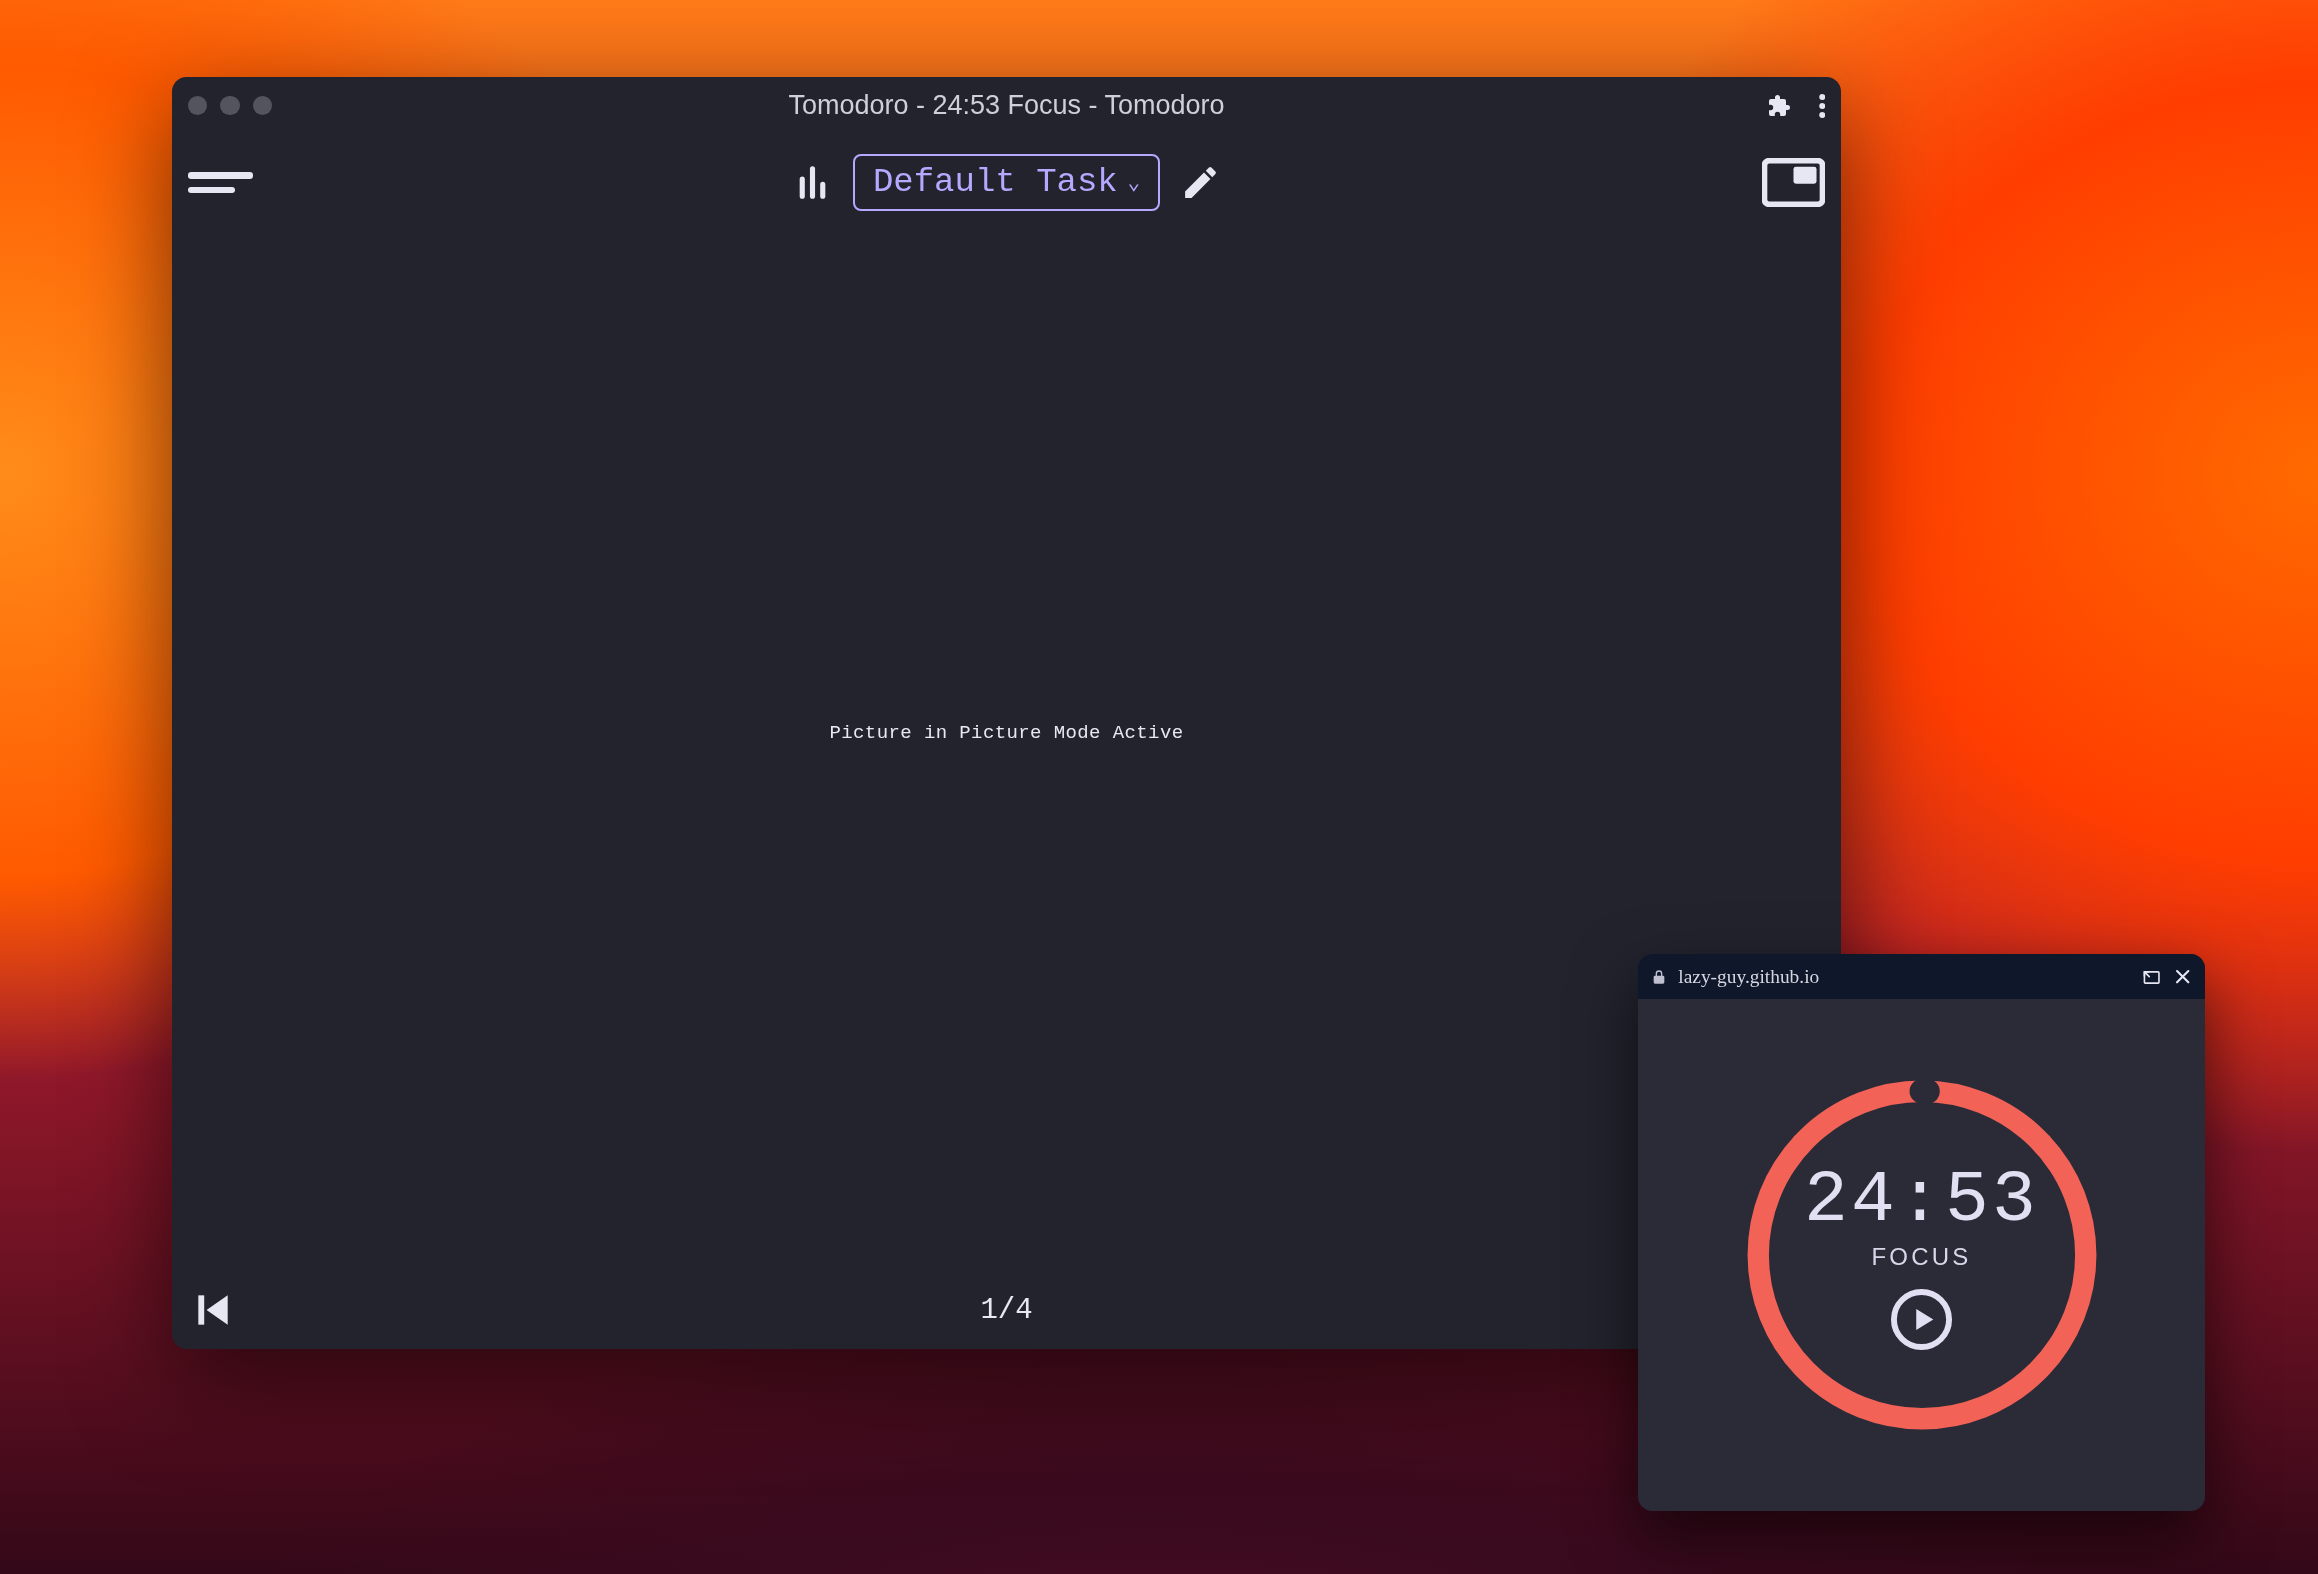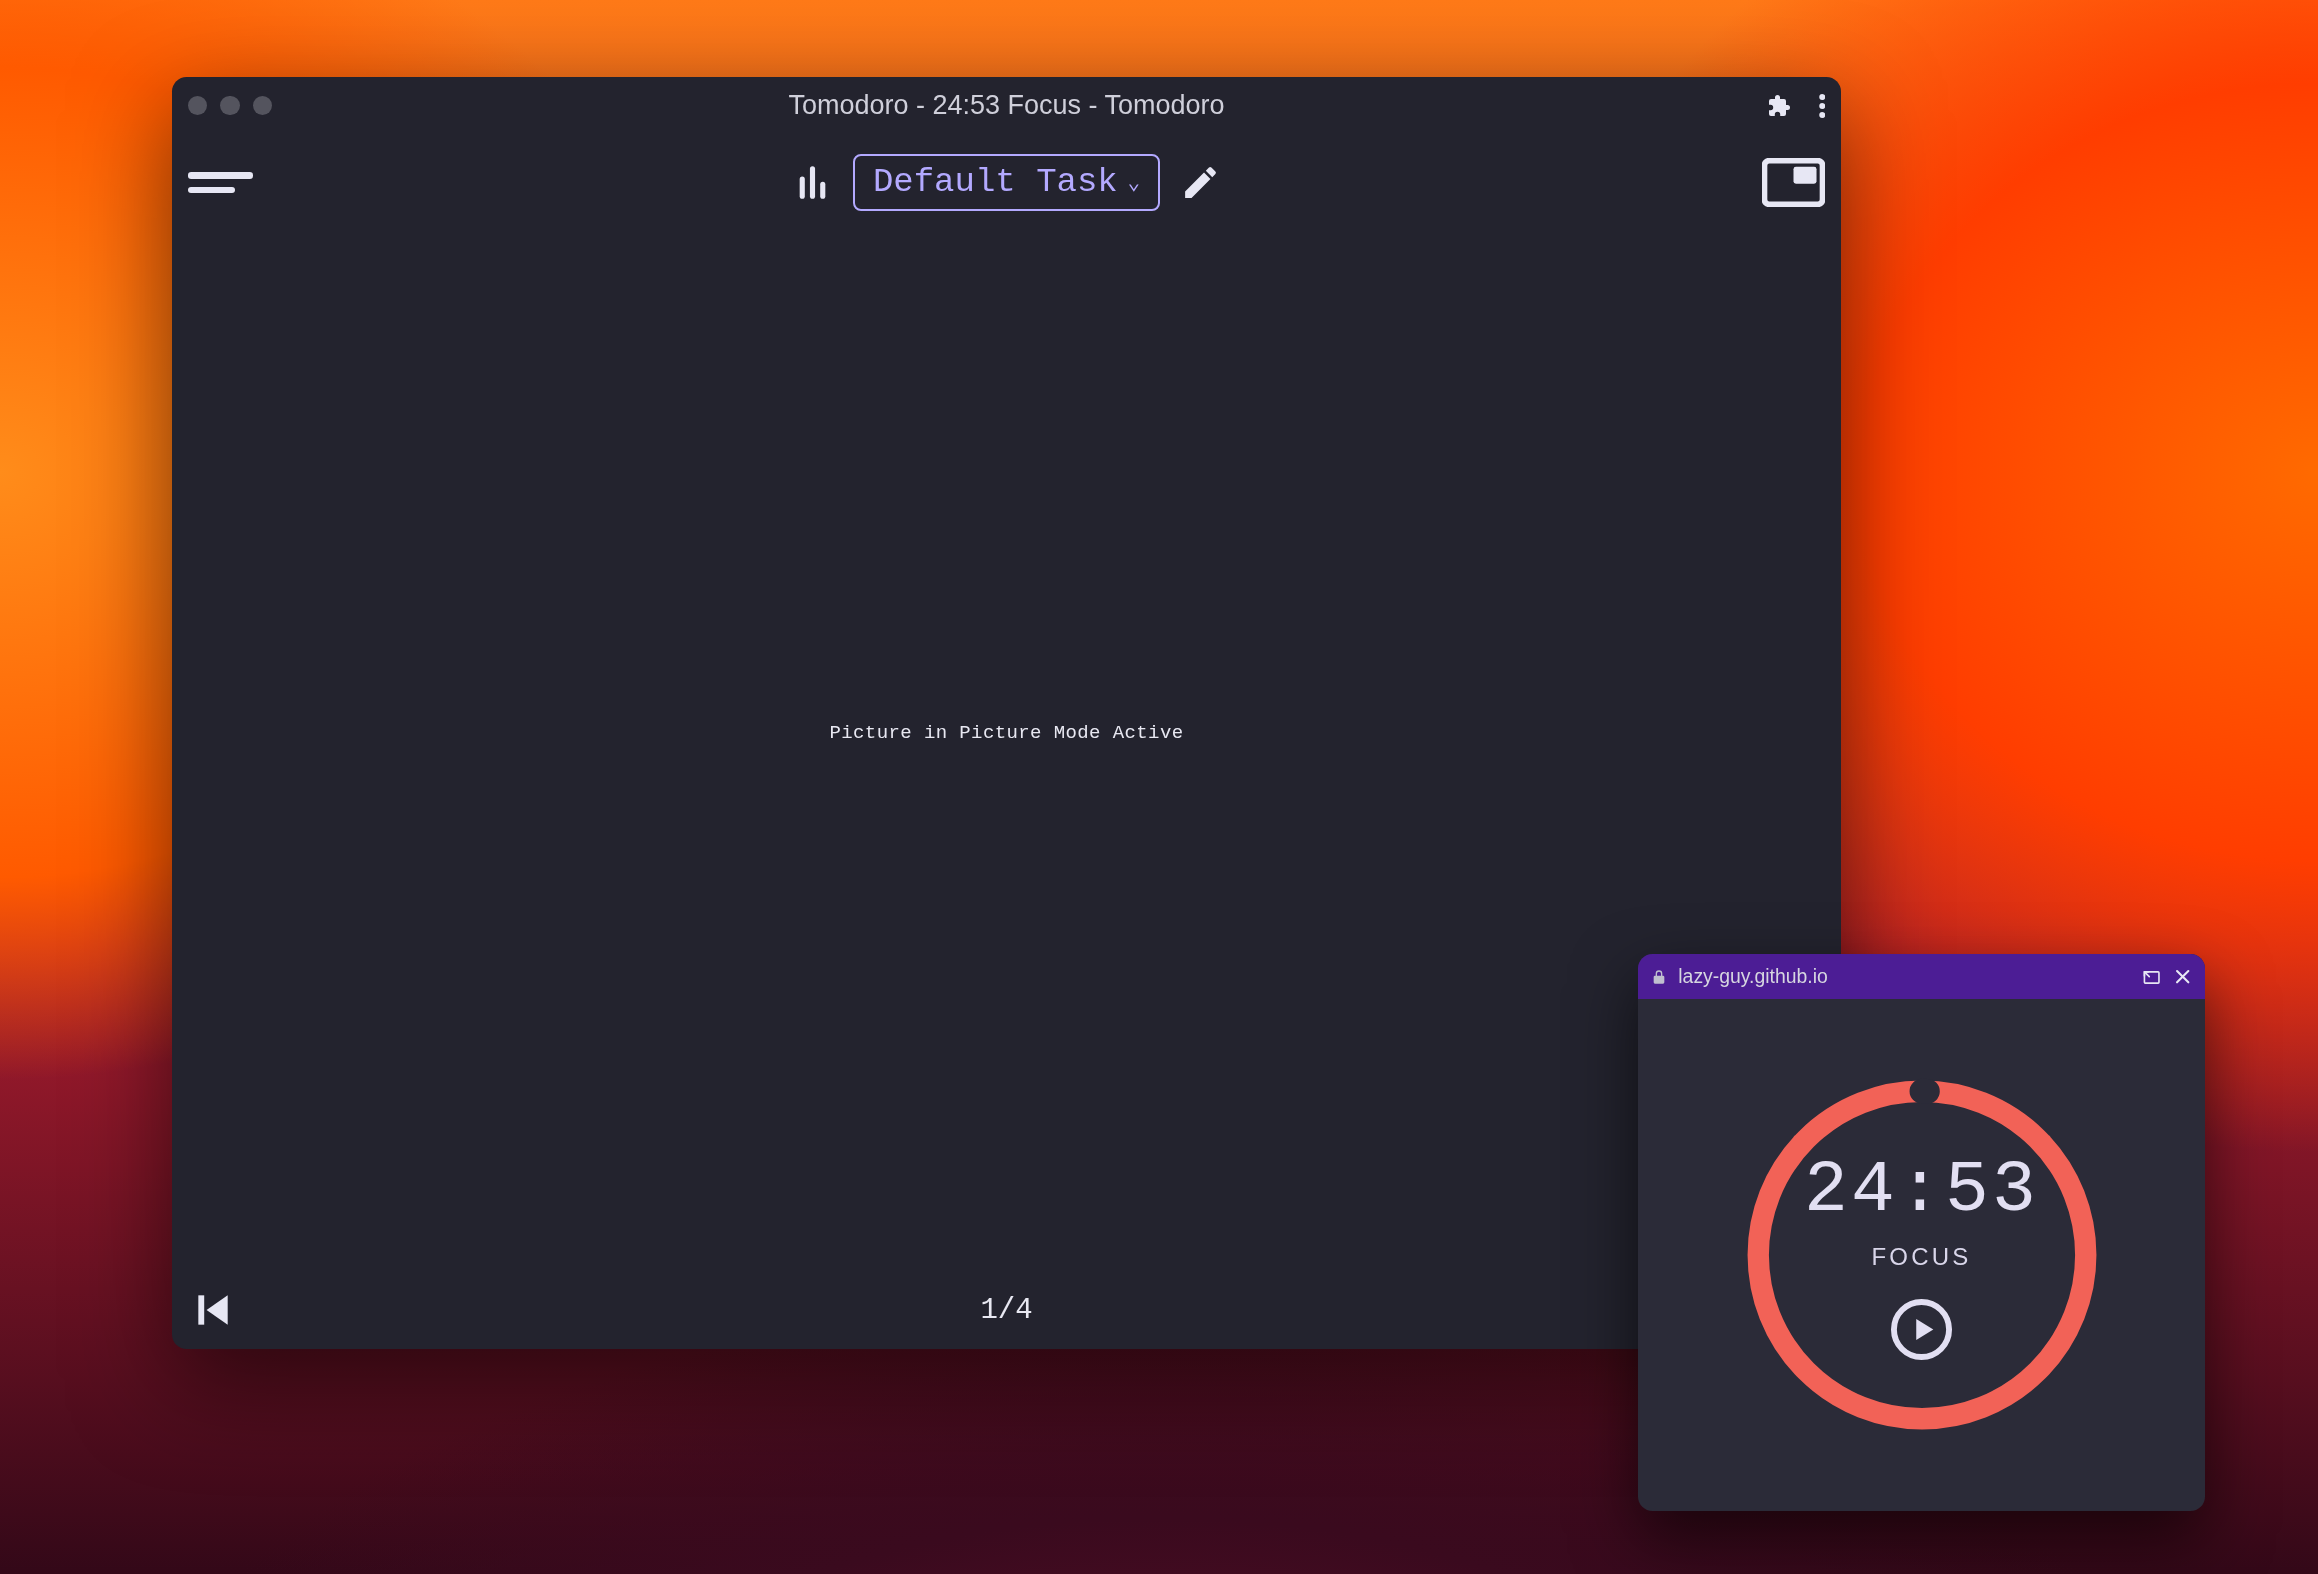--- a/index.html
+++ b/index.html
@@ -149,45 +149,45 @@
     width: 567px; height: 557px;
     background: #2b2b38;
     border-radius: 14.6px;
     box-shadow: 0 26px 65px rgba(0,0,0,0.6);
     z-index: 5;
     overflow: hidden;
     display: flex; flex-direction: column;
   }
   .pip-titlebar {
     height: 45px;
-    background: #4c1d95;
+    background: #0f172a;
     display: flex; align-items: center;
     padding: 0 13px;
     gap: 11.3px;
-    font-family: Liberation Sans, sans-serif;
+    font-family: Liberation Serif, serif;
     color: #d6d6e0;
     font-size: 19.4px;
   }
   .pip-origin { flex: 1; }
   .pip-header-icon { cursor: pointer; display:flex; align-items:center; }
 
   .pip-body {
     flex: 1;
     display: flex; align-items: center; justify-content: center;
   }
   .ring-wrap {
     position: relative;
     width: 356px; height: 356px;
   }
   .ring-wrap svg.ring { position:absolute; inset:0; }
   .ring-inner {
     position: absolute; inset: 0;
     display: flex; flex-direction: column;
     align-items: center; justify-content: center;
-    gap: 16px;
+    gap: 6px;
   }
   .timer-time {
     font-family: "Courier New", monospace;
     font-size: 73px;
     color: #e2dff2;
     letter-spacing: 3.2px;
   }
   .timer-mode {
     font-family: -apple-system, "Helvetica Neue", Arial, sans-serif;
     font-size: 24px;

